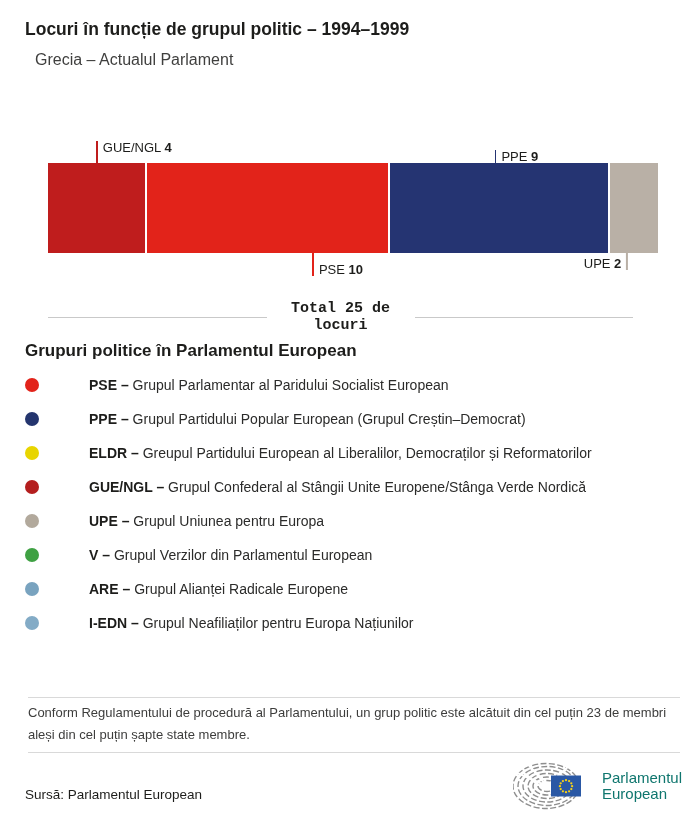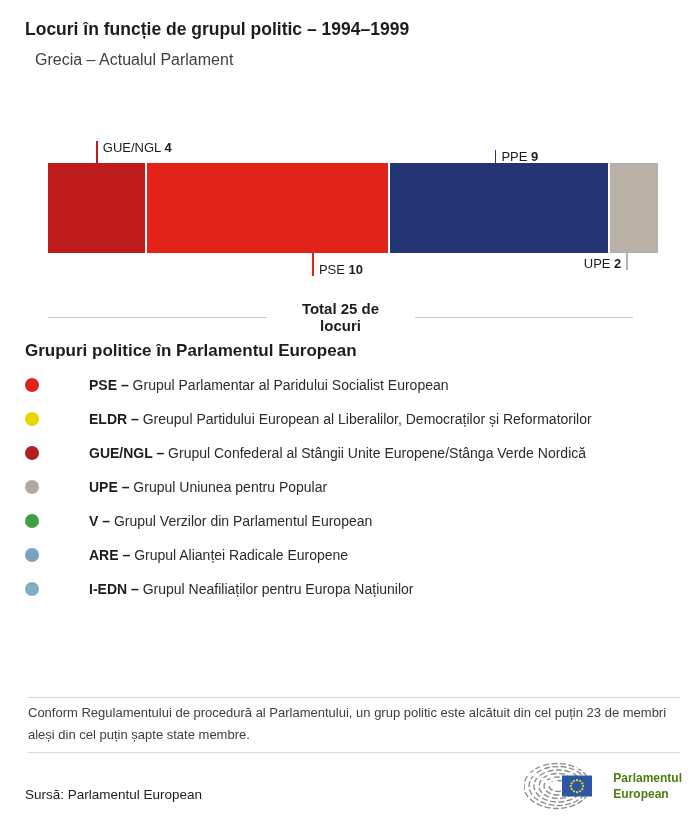--- a/index.html
+++ b/index.html
@@ -21,41 +21,41 @@
   .blabel .tick{width:1.5px;flex:0 0 1.5px;}
   .blabel .btext{font-size:13px;line-height:13px;color:#1d1d1b;}
   .blabel.alignleft .btext{margin-left:5px;}
   .blabel.alignright .btext{margin-right:5px;order:-1;}
   .blabel .btext b{font-weight:bold;}
 
   
   .total-row{position:absolute;left:48px;top:300px;width:585px;display:flex;align-items:center;gap:18px;}
   .hline{flex:1;height:1px;background:#c9c9c9;}
   .total-text{flex:0 0 112px;width:112px;text-align:center;
-      font-family:Liberation Sans, sans-serif;font-weight:bold;font-size:15px;line-height:17px;color:#1d1d1b;}
+      font-family:Liberation Mono, monospace;font-weight:bold;font-size:15px;line-height:17px;color:#1d1d1b;}
 
   
   .legend-heading{position:absolute;left:25px;top:341px;font-size:17px;font-weight:bold;color:#1d1d1b;}
   #legend-list{position:absolute;left:25px;top:368px;margin:0;padding:0;list-style:none;}
   .legend-item{display:flex;align-items:center;height:34px;gap:36px;}
   .legend-item .dot{flex:0 0 14px;width:14px;height:14px;border-radius:50%;margin-right:14px;}
   .legend-text{font-size:14px;color:#2b2b2a;}
   .legend-text .abbr{font-weight:bold;color:#1d1d1b;}
 
   
   .divider{position:absolute;left:28px;right:28px;height:1px;background:#d9d9d9;}
   #divider1{top:697px;}
   #divider2{top:752px;}
   .note{position:absolute;left:28px;top:702px;width:648px;font-size:13px;line-height:22px;color:#3d3d3c;}
   .source{position:absolute;left:25px;top:787px;font-size:13.5px;color:#1d1d1b;}
   .source strong{font-weight:normal;}
 
   
   .logo{position:absolute;right:26px;top:762px;display:flex;align-items:center;gap:9px;}
-  .logo-text{font-size:12px;line-height:16px;font-weight:bold;color:#4d7c0f;}
+  .logo-text{font-size:15px;line-height:16px;font-weight:normal;color:#0f766e;}
 </style>
 </head>
 <body>
 
 <div id="page">
 
   <div class="title">Locuri în funcție de grupul politic – 1994–1999</div>
   <div class="subtitle">Grecia – Actualul Parlament</div>
 
   <div id="bar-wrap">
@@ -90,34 +90,38 @@
     <div class="hline"></div>
   </div>
 
   <div class="legend-heading">Grupuri politice în Parlamentul European</div>
   <ul id="legend-list">
   <li class="legend-item">
     <span class="dot" style="background: rgb(226, 35, 26);"></span>
     <span class="legend-text"><strong class="abbr">PSE – </strong><span class="desc">Grupul Parlamentar al Paridului Socialist European</span></span>
   </li>
 
+  <li class="legend-item">
+    <span class="dot" style="background: rgb(36, 53, 110);"></span>
+    <span class="legend-text"><strong class="abbr">PPE – </strong><span class="desc">Grupul Partidului Popular European (Grupul Creștin–Democrat)</span></span>
+  </li>
 
   <li class="legend-item">
     <span class="dot" style="background: rgb(232, 213, 0);"></span>
     <span class="legend-text"><strong class="abbr">ELDR – </strong><span class="desc">Greupul Partidului European al Liberalilor, Democraților și Reformatorilor</span></span>
   </li>
 
   <li class="legend-item">
     <span class="dot" style="background: rgb(180, 30, 30);"></span>
     <span class="legend-text"><strong class="abbr">GUE/NGL – </strong><span class="desc">Grupul Confederal al Stângii Unite Europene/Stânga Verde Nordică</span></span>
   </li>
 
   <li class="legend-item">
     <span class="dot" style="background: rgb(178, 169, 156);"></span>
-    <span class="legend-text"><strong class="abbr">UPE – </strong><span class="desc">Grupul Uniunea pentru Popular</span></span>
+    <span class="legend-text"><strong class="abbr">UPE – </strong><span class="desc">Grupul Uniunea pentru Europa</span></span>
   </li>
 
   <li class="legend-item">
     <span class="dot" style="background: rgb(63, 161, 67);"></span>
     <span class="legend-text"><strong class="abbr">V – </strong><span class="desc">Grupul Verzilor din Parlamentul European</span></span>
   </li>
 
   <li class="legend-item">
     <span class="dot" style="background: rgb(121, 163, 191);"></span>
     <span class="legend-text"><strong class="abbr">ARE – </strong><span class="desc">Grupul Alianței Radicale Europene</span></span>

